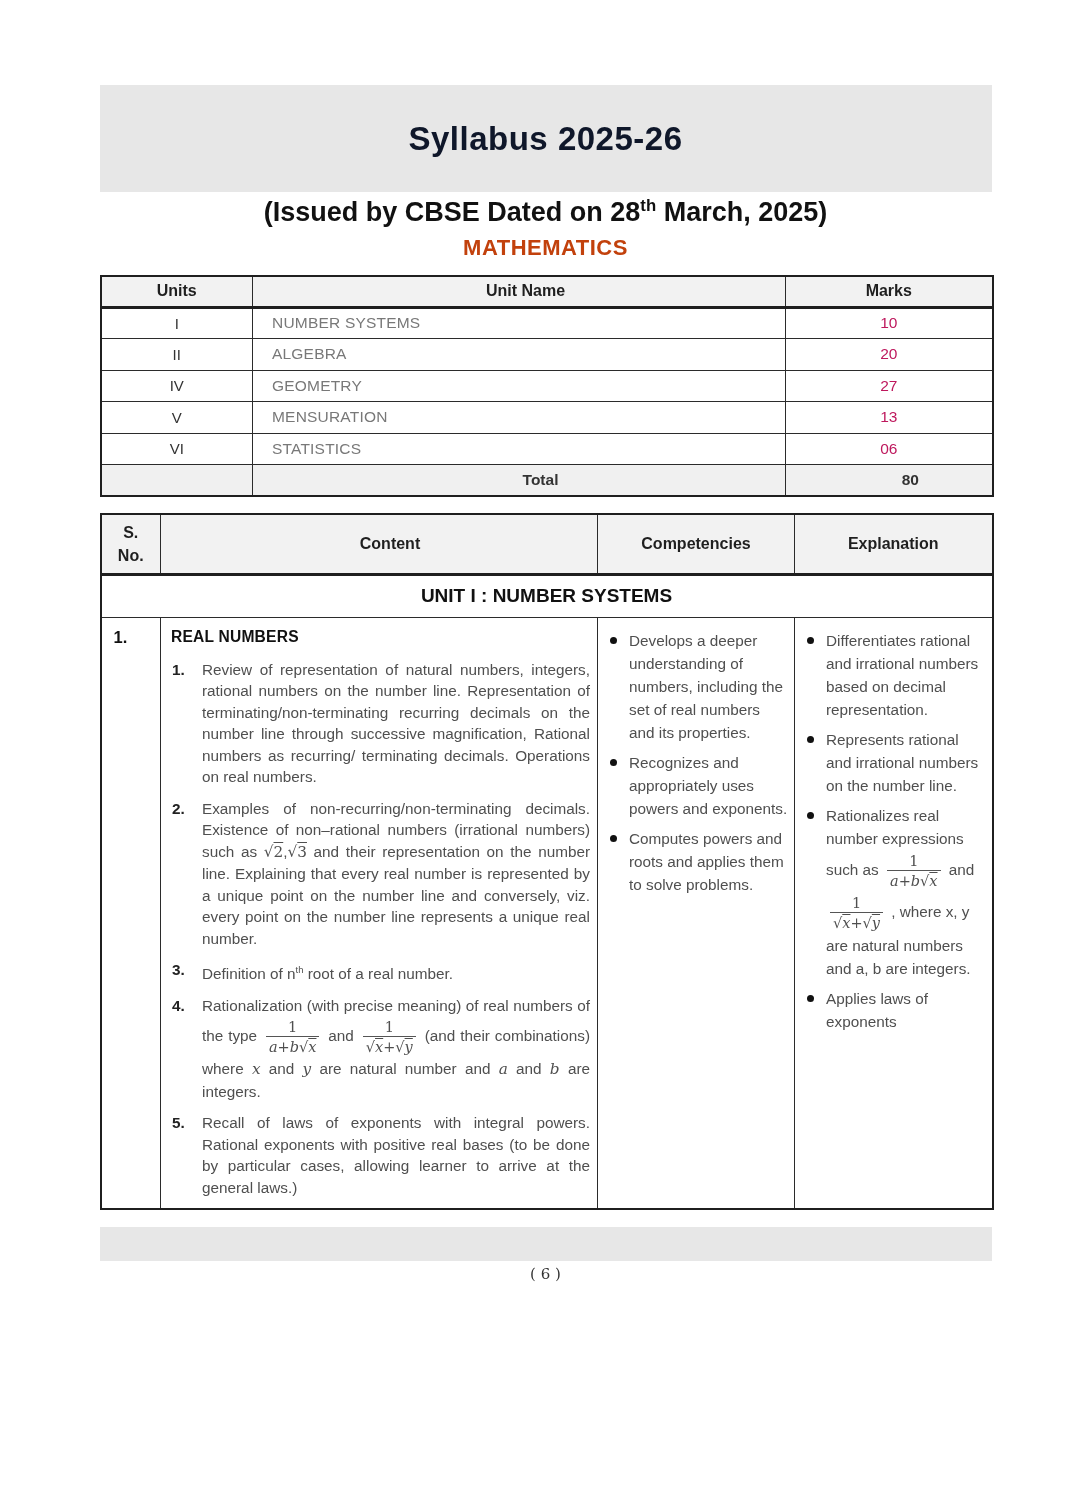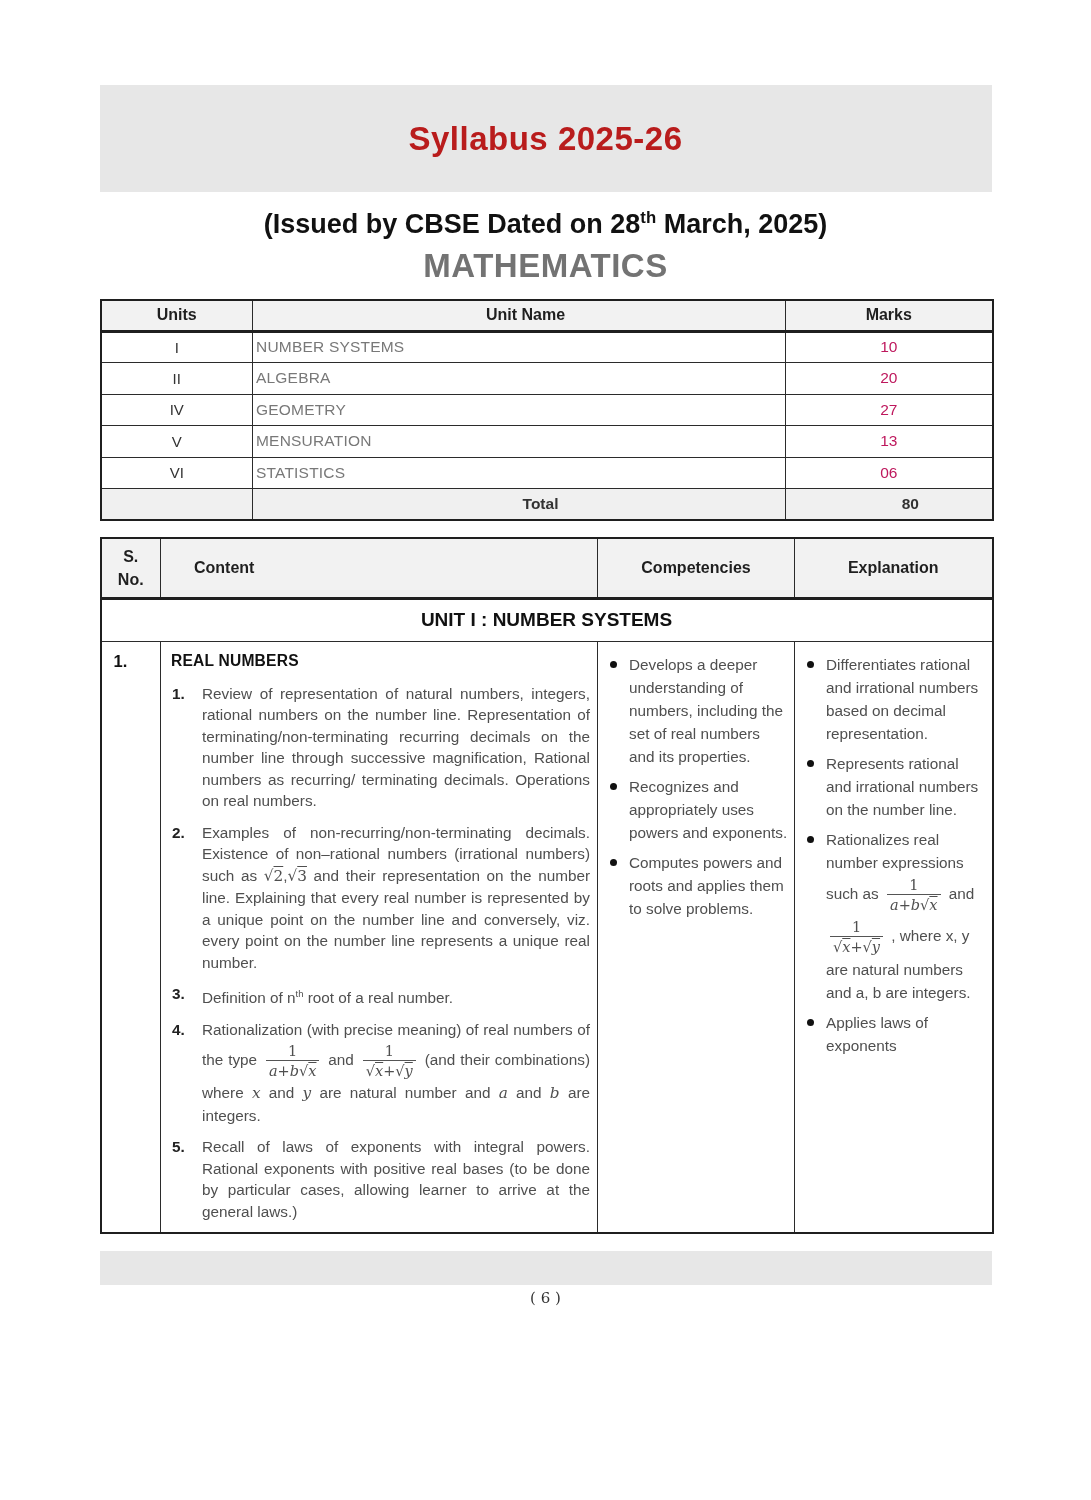--- a/index.html
+++ b/index.html
@@ -13,54 +13,54 @@
     overflow: hidden;
   }
   .content { width: 892px; margin: 0 auto; padding-top: 85px; }
 
   
   .banner {
     background: #e7e7e7;
     height: 107px;
     display: flex; align-items: center; justify-content: center;
   }
-  .banner h1 { font-size: 33px; font-weight: 700; color: #b91c1c; letter-spacing: .5px; }
+  .banner h1 { font-size: 33px; font-weight: 700; color: #0f172a; letter-spacing: .5px; }
   .issued {
-    text-align: center; margin-top: 16px;
+    text-align: center; margin-top: 4px;
     font-size: 27px; font-weight: 700; color: #111;
   }
   .issued sup { font-size: 0.62em; vertical-align: super; }
-  .subject  { text-align: center; margin-top: 7px; font-size: 33px; font-weight: 700; color: #737373; letter-spacing: .5px; }
+  .subject  { text-align: center; margin-top: 7px; font-size: 22px; font-weight: 700; color: #c2410c; letter-spacing: .5px; }
   .course   { text-align: center; margin-top: 9px; font-size: 23px; font-weight: 700; color: #111; }
 
   
   table { border-collapse: collapse; table-layout: fixed; width: 892px; }
   th, td { border: 1.5px solid #2b2b2b; }
   table { border: 2px solid #1f1f1f; }
   thead th {
     background: #f2f2f2; color: #1f1f1f; font-weight: 600; font-size: 16px;
     border-bottom: 3px solid #1f1f1f;
   }
 
   
   .units { margin-top: 14px; }
   .units th { height: 31px; }
   .units td { height: 31.5px; font-size: 15.5px; }
   .units .left { text-align: center; padding-left: 13px; }
   .units td.c { text-align: center; }
   .units td.roman { color: #333; font-size: 15px; }
-  .units td.gname { color: #787878; padding-left: 3px; letter-spacing: .2px; }
+  .units td.gname { color: #787878; padding-left: 19px; letter-spacing: .2px; }
   .units td.gmark { color: #be185d; }
   .units tr.total td { background: #f0f0f0; color: #333; font-weight: 600; padding-left: 43px; }
 
   
   .syl { margin-top: 16px; }
   .syl thead th { height: 60px; vertical-align: middle; }
   .syl th.snoh span { display: block; line-height: 1.45; font-weight: 600; }
-  .syl th.lefth { text-align: left; padding-left: 33px; }
+  .syl th.lefth { text-align: center; padding-left: 22px; }
   .unit-banner-row td {
     height: 43px; text-align: center; font-weight: 700; color: #111;
     font-size: 19px; background: #fff;
   }
   .main td { vertical-align: top; }
   td.sno { text-align: left; padding: 10px 0 0 12px; font-weight: 700; color: #111; font-size: 16.5px; }
 
   td.content-cell { padding: 9px 7px 10px 8px; }
   .ctitle { font-weight: 700; color: #111; font-size: 15.6px; margin: 1px 0 13px 2px; letter-spacing: .2px; }
   .item { display: flex; margin-bottom: 10px; }

